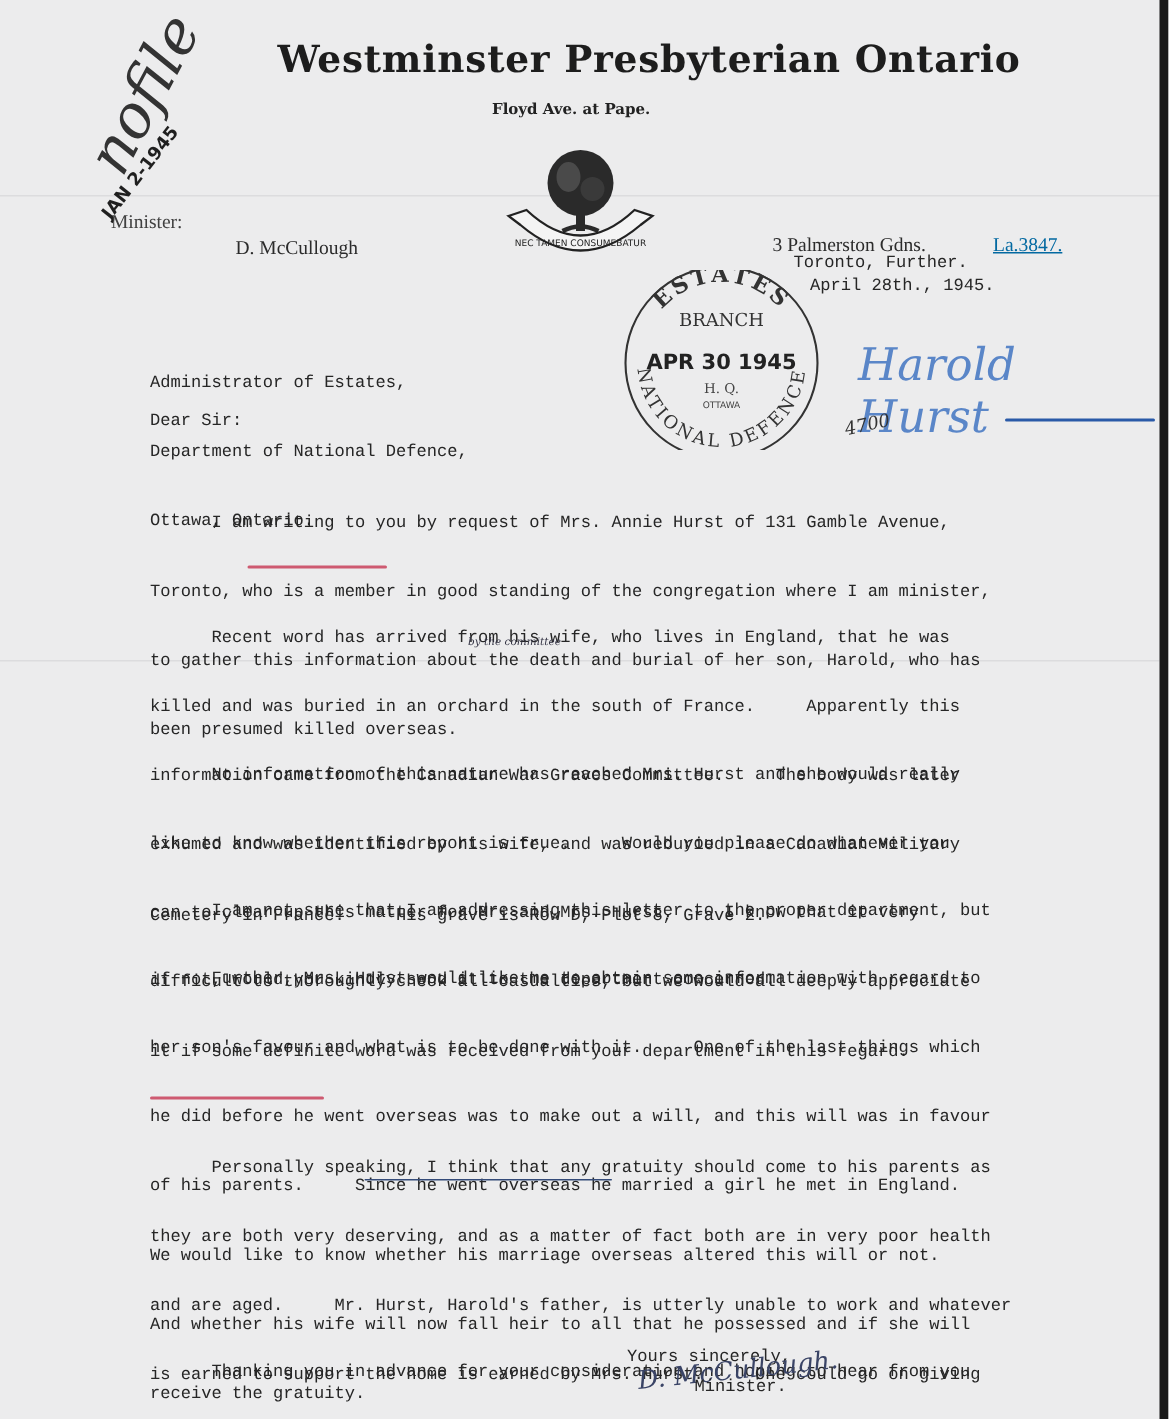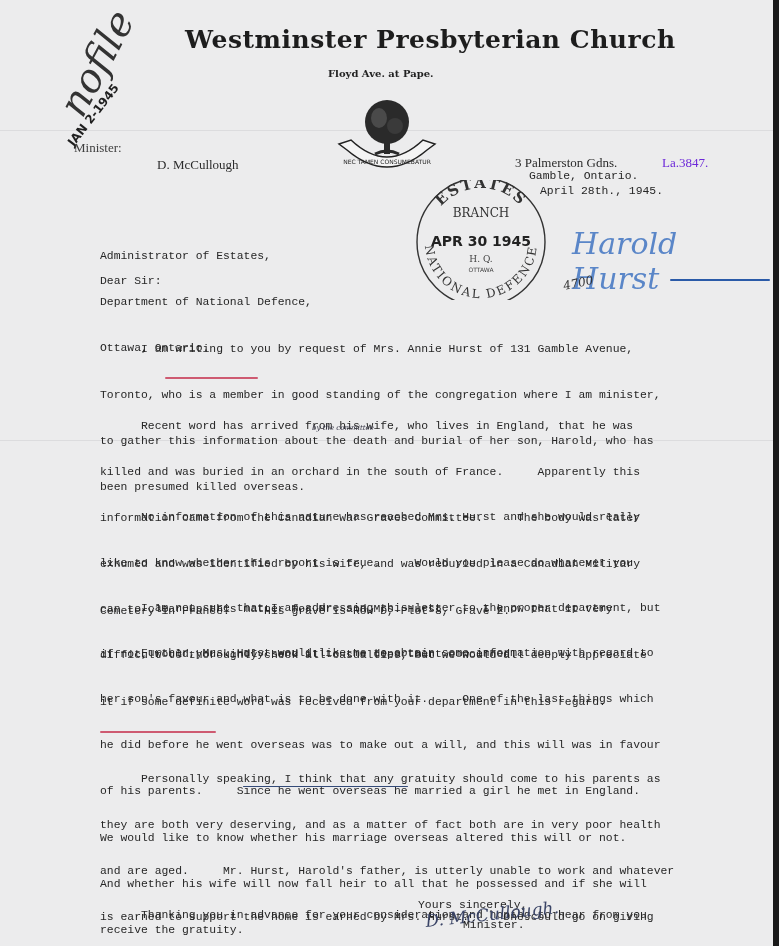--- a/index.html
+++ b/index.html
@@ -9,21 +9,21 @@
   .edge { position:absolute; right:0; top:0; width:6px; height:946px; background:#1a1a1a; }
   .fold { position:absolute; left:0; width:773px; height:1px; background:#dcdcde; }
   .title { position:absolute; left:185px; top:25px; font-family:"DejaVu Serif",serif; font-weight:bold;
            font-size:25px; letter-spacing:0.5px; color:#1d1d1d; white-space:nowrap; }
   .subtitle { position:absolute; left:328px; top:68px; font-family:"DejaVu Serif",serif; font-weight:bold;
               font-size:10px; color:#222; white-space:nowrap; }
   .emblem { position:absolute; left:335px; top:92px; width:104px; height:84px; }
   .minister-label { position:absolute; left:74px; top:140px; font-family:"Liberation Serif",serif; font-size:13px; color:#404040; }
   .minister-name { position:absolute; left:157px; top:157px; font-family:"Liberation Serif",serif; font-size:13px; color:#2b2b2b; }
   .addr { position:absolute; left:515px; top:155px; font-family:"Liberation Serif",serif; font-size:13px; color:#2b2b2b; white-space:nowrap; }
-  .phone { position:absolute; left:662px; top:155px; font-family:"Liberation Serif",serif; font-size:13px; color:#6d28d9; }
+  .phone { position:absolute; left:662px; top:155px; font-family:"Liberation Serif",serif; font-size:13px; color:#0369a1;text-decoration:underline; }
   .tw { font-size:11.4px; line-height:15.4px; white-space:pre; color:#262626; }
   .city { position:absolute; left:529px; top:169px; }
   .date { position:absolute; left:540px; top:184px; }
   .recipient { position:absolute; left:100px; top:218px; }
   .salutation { position:absolute; left:100px; top:274px; }
   .para { position:absolute; left:100px; }
   .closing { position:absolute; left:418px; top:898px; }
   .sig-title { position:absolute; left:463px; top:918px; }
   .stamp { position:absolute; left:411px; top:180px; width:140px; height:120px; }
   .handwrite { position:absolute; font-family:"DejaVu Serif",serif; font-style:italic; color:#5a86c8; }
@@ -33,39 +33,39 @@
 </head>
 <body>
 
 <div class="page">
   <div class="fold" style="top:130px"></div>
   <div class="fold" style="top:440px"></div>
 
   <div class="handwrite" style="left:40px;top:40px;font-size:40px;color:#333;transform:rotate(-62deg);">nofile</div>
   <div style="position:absolute;left:56px;top:108px;font-family:'DejaVu Sans',sans-serif;font-weight:bold;font-size:12px;color:#1f1f1f;transform:rotate(-52deg);white-space:nowrap;">JAN 2-1945</div>
 
-  <div class="title">Westminster Presbyterian Church</div>
+  <div class="title">Westminster Presbyterian Ontario</div>
   <div class="subtitle">Floyd Ave. at Pape.</div>
 
   <svg class="emblem" viewBox="0 0 104 84">
     <ellipse cx="52" cy="30" rx="22" ry="22" fill="#2a2a2a"></ellipse>
     <ellipse cx="44" cy="26" rx="8" ry="10" fill="#4a4a4a"></ellipse>
     <ellipse cx="60" cy="34" rx="8" ry="8" fill="#3a3a3a"></ellipse>
     <rect x="49" y="44" width="6" height="18" fill="#2a2a2a"></rect>
     <path d="M40 62 Q52 56 64 62" stroke="#2a2a2a" stroke-width="3" fill="none"></path>
     <path d="M4 52 L16 48 Q52 82 88 48 L100 52 L92 58 Q52 92 12 58 Z" fill="#f4f4f4" stroke="#222" stroke-width="1.5"></path>
     <text x="52" y="72" font-size="6" text-anchor="middle" fill="#222" font-family="DejaVu Sans, sans-serif">NEC TAMEN CONSUMEBATUR</text>
   </svg>
 
   <div class="minister-label">Minister:</div>
   <div class="minister-name">D. McCullough</div>
   <div class="addr">3 Palmerston Gdns.</div>
   <div class="phone">La.3847.</div>
 
-  <div class="tw city">Gamble, Ontario.</div>
+  <div class="tw city">Toronto, Further.</div>
   <div class="tw date">April 28th., 1945.</div>
 
   <div class="tw recipient">
     <div>Administrator of Estates,</div>
     <div>Department of National Defence,</div>
     <div>Ottawa, Ontario.</div>
   </div>
   <div class="tw salutation">Dear Sir:</div>
 
   <svg class="stamp" viewBox="0 0 140 120">

